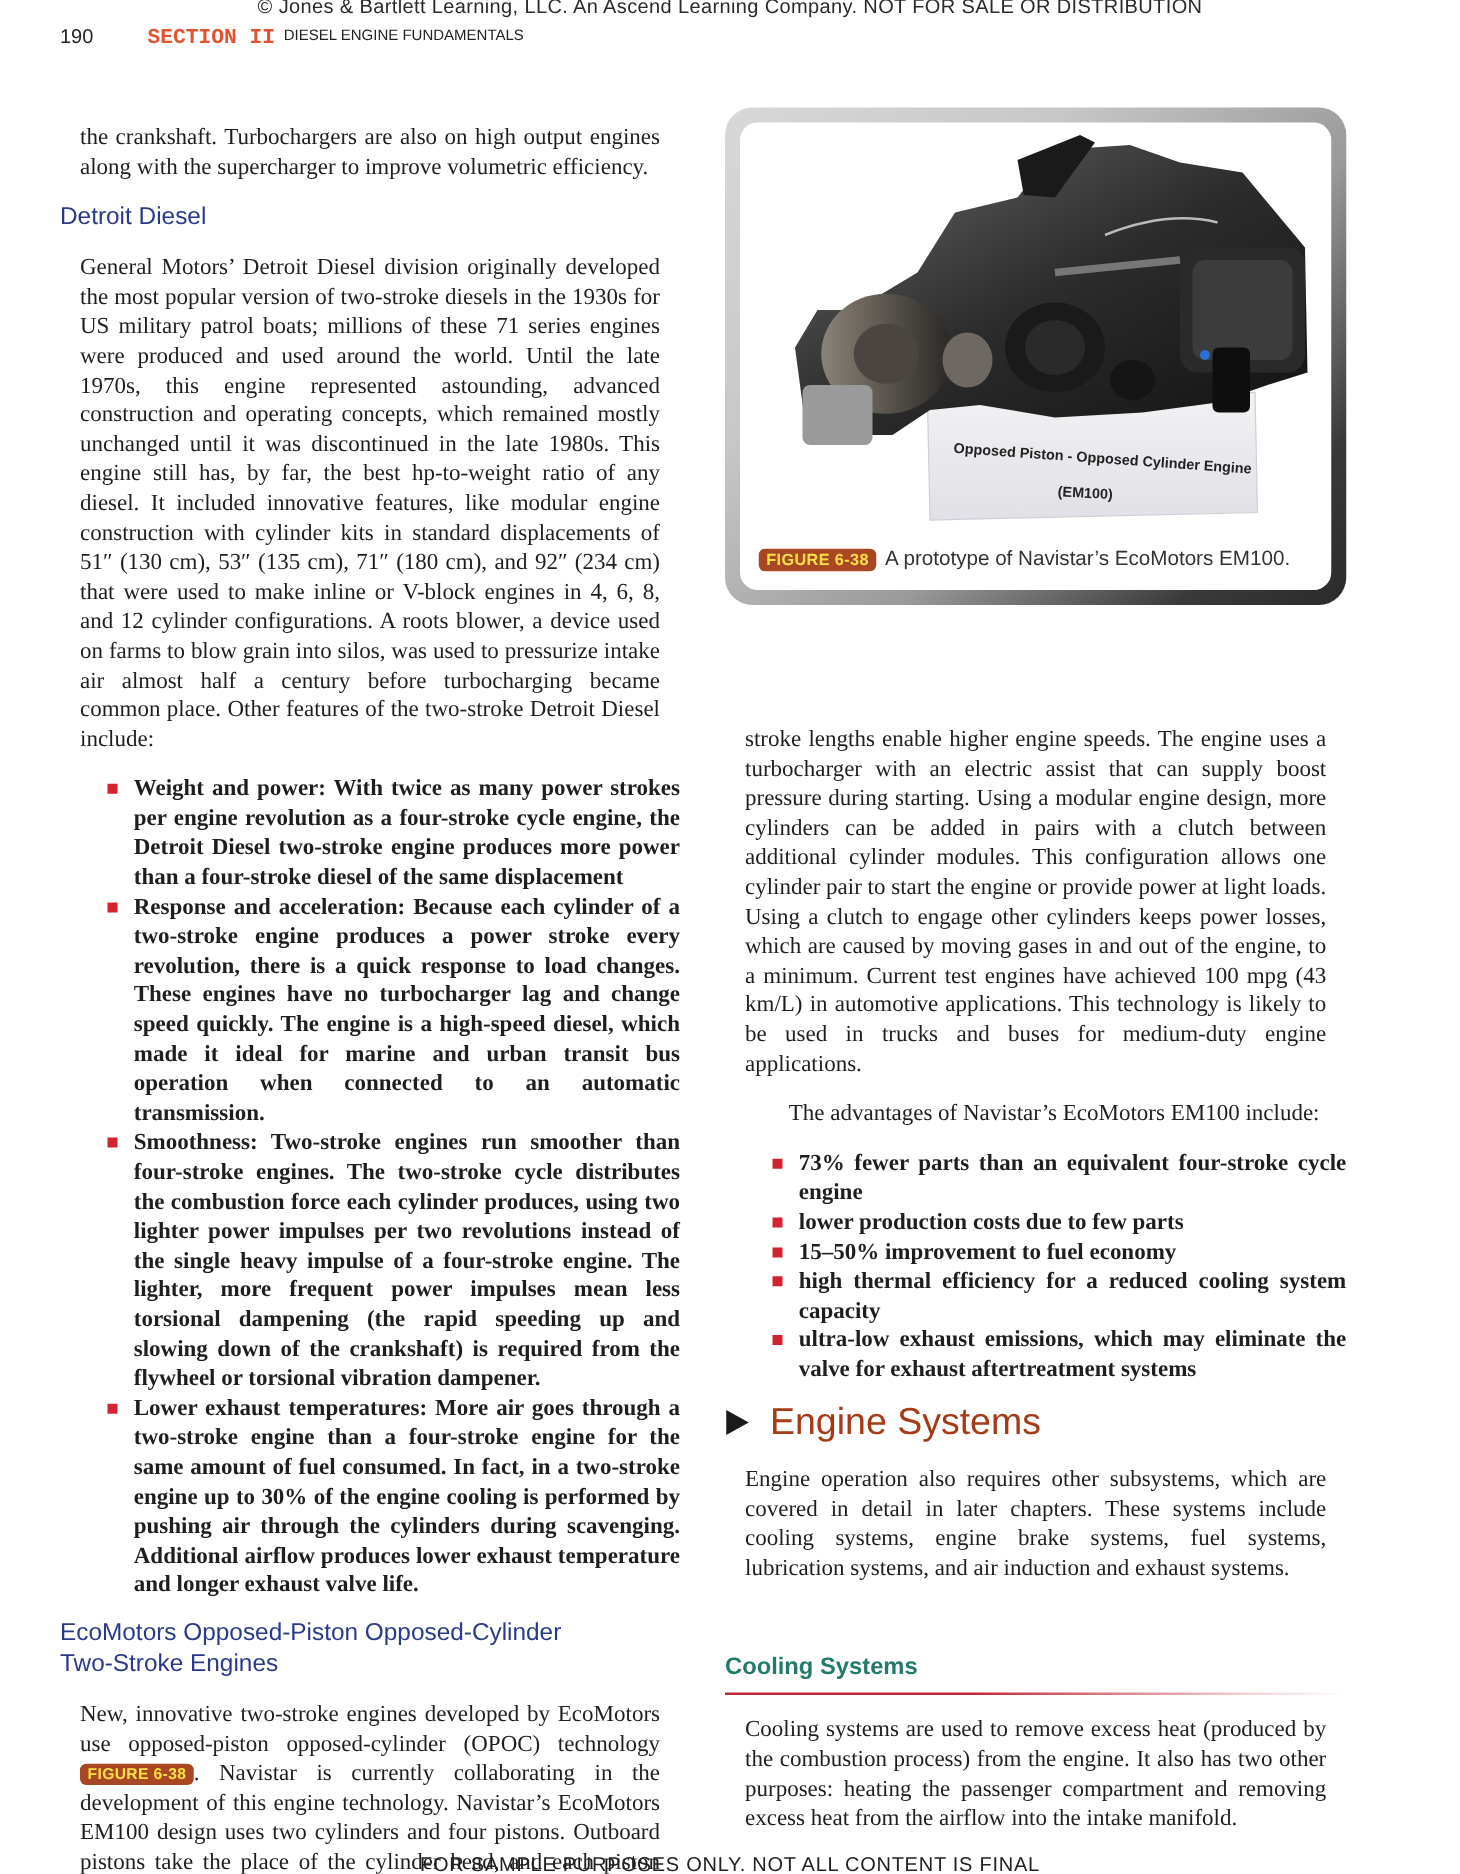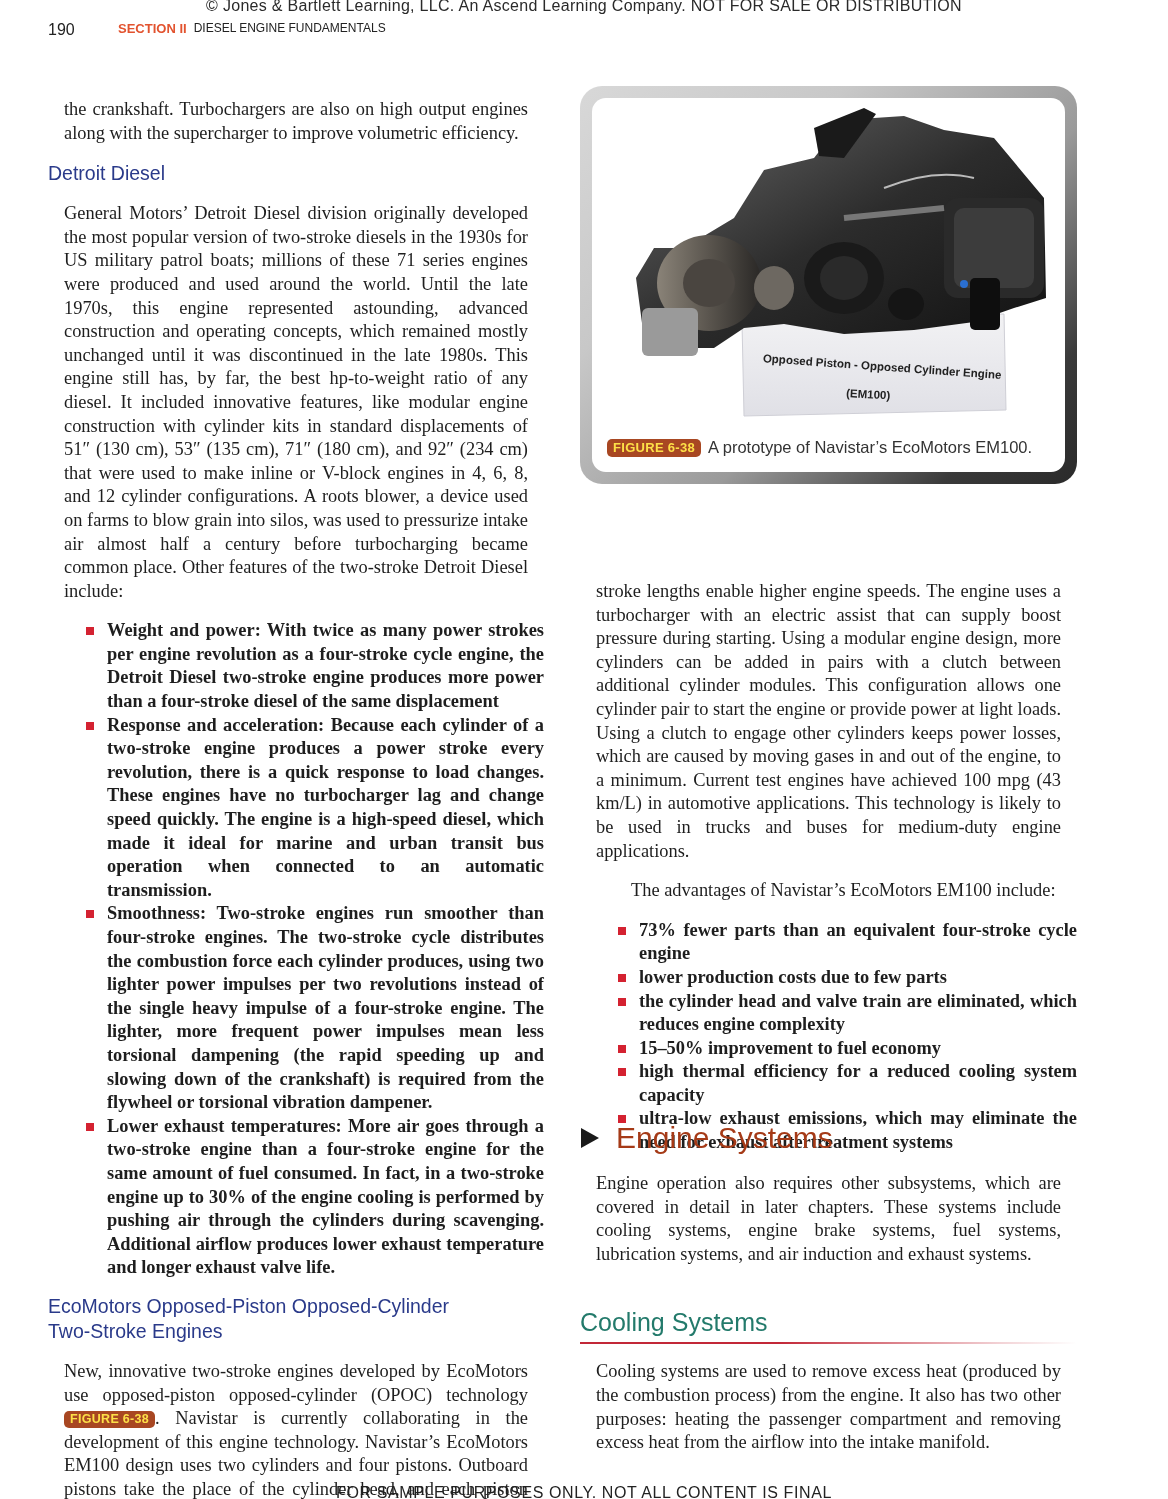--- a/index.html
+++ b/index.html
@@ -3,21 +3,21 @@
 <meta charset="utf-8">
 <style>
   html, body { margin: 0; padding: 0; background: #ffffff; }
   body { width: 1168px; height: 1499px; position: relative; overflow: hidden; color: #1e1e1e; }
   .sans { font-family: "Liberation Sans", "DejaVu Sans", sans-serif; }
   .serif { font-family: "Liberation Serif", "DejaVu Serif", serif; }
 
   .copyright { position: absolute; top: -3px; left: 0; width: 1168px; text-align: center; font-size: 16px; color: #2a2a2a; letter-spacing: 0.3px; }
   .running-head { position: absolute; top: 21px; left: 48px; font-size: 16px; display: flex; align-items: flex-start; }
   .page-num { color: #222; width: 70px; }
-  .section-label { color: #e2532f; font-weight: bold; font-size: 13px; margin-right: 7px; }
+  .section-label { color: #e2532f; font-weight: bold; font-size: 17px; margin-right: 7px; font-family: Liberation Mono, monospace; }
   .section-title { color: #222; font-size: 12px; }
 
   .col { position: absolute; font-size: 18.4px; line-height: 23.6px; text-align: justify; }
   .col-left { left: 48px; top: 82px; width: 496px; }
   .col-right { left: 580px; top: 564px; width: 497px; }
   .col-right-2 { left: 580px; top: 1120px; width: 497px; }
 
   p { margin: 16px; }
   .subhead { font-size: 19.5px; color: #2a3a8a; line-height: 25px; }
   .sh-detroit { margin-top: 14px; margin-bottom: 1px; }
@@ -35,21 +35,21 @@
   .figure-frame { position: absolute; left: 580px; top: 86px; width: 497px; height: 398px; border-radius: 22px;
     background: linear-gradient(135deg, #d8d8d8 0%, #c8c8c8 30%, #9a9a9a 60%, #3a3a3a 85%, #2a2a2a 100%); }
   .figure-inner { position: absolute; left: 12px; top: 12px; right: 12px; bottom: 12px; background: #fff; border-radius: 14px; overflow: hidden; }
   .figure-photo { position: absolute; left: 22px; top: 10px; width: 440px; height: 312px; }
   .figure-caption { position: absolute; left: 15px; top: 340px; font-size: 16.5px; color: #333; display: flex; align-items: center; white-space: nowrap; }
   .figure-caption .badge { font-size: 13px; line-height: 18px; margin-right: 7px; }
 
   .engine-systems { display: flex; align-items: center; margin-bottom: 4px; }
   .arrow-icon { width: 0; height: 0; border-top: 10px solid transparent; border-bottom: 10px solid transparent; border-left: 18px solid #1a1a1a; margin-right: 17px; margin-left: 1px; }
   .h-engine { font-size: 30px; font-weight: normal; color: #a53a17; line-height: 36px; }
-  .h-cooling { font-size: 25px; font-weight: normal; color: #237a6b; line-height: 32px; margin-top: 40px; }
+  .h-cooling { font-size: 19px; font-weight: bold; color: #237a6b; line-height: 32px; margin-top: 52px; }
   .cooling-rule { height: 2px; background: linear-gradient(90deg, #c22838 0%, #c22838 40%, rgba(194,40,56,0.2) 85%, rgba(194,40,56,0) 100%); margin: 4px 0 8px 0; }
 
   .footer { position: absolute; top: 1484px; left: 0; width: 1168px; text-align: center; font-size: 16px; color: #222; letter-spacing: 0.6px; }
 </style>
 </head>
 <body>
 
 <div class="copyright sans">© Jones &amp; Bartlett Learning, LLC. An Ascend Learning Company. NOT FOR SALE OR DISTRIBUTION</div>
 
 <div class="running-head sans">
@@ -132,24 +132,23 @@
     </div>
   </div>
 </div>
 
 <div class="col col-right serif">
   <p>stroke lengths enable higher engine speeds. The engine uses a turbocharger with an electric assist that can supply boost pressure during starting. Using a modular engine design, more cylinders can be added in pairs with a clutch between additional cylinder modules. This configuration allows one cylinder pair to start the engine or provide power at light loads. Using a clutch to engage other cylinders keeps power losses, which are caused by moving gases in and out of the engine, to a minimum. Current test engines have achieved 100 mpg (43 km/L) in automotive applications. This technology is likely to be used in trucks and buses for medium-duty engine applications.</p>
   <p class="indent-p">The advantages of Navistar’s EcoMotors EM100 include:</p>
   <ul class="bullets">
     <li>73% fewer parts than an equivalent four-stroke cycle engine</li>
     <li>lower production costs due to few parts</li>
-    <li>the cylinder head and valve train are eliminated, which reduces engine complexity</li>
     <li>15–50% improvement to fuel economy</li>
     <li>high thermal efficiency for a reduced cooling system capacity</li>
-    <li>ultra-low exhaust emissions, which may eliminate the need for exhaust aftertreatment systems</li>
+    <li>ultra-low exhaust emissions, which may eliminate the valve for exhaust aftertreatment systems</li>
   </ul>
 </div>
 
 <div class="col col-right-2 serif">
   <div class="engine-systems">
     <span class="arrow-icon"></span>
     <span class="h-engine sans">Engine Systems</span>
   </div>
   <p>Engine operation also requires other subsystems, which are covered in detail in later chapters. These systems include cooling systems, engine brake systems, fuel systems, lubrication systems, and air induction and exhaust systems.</p>
 

